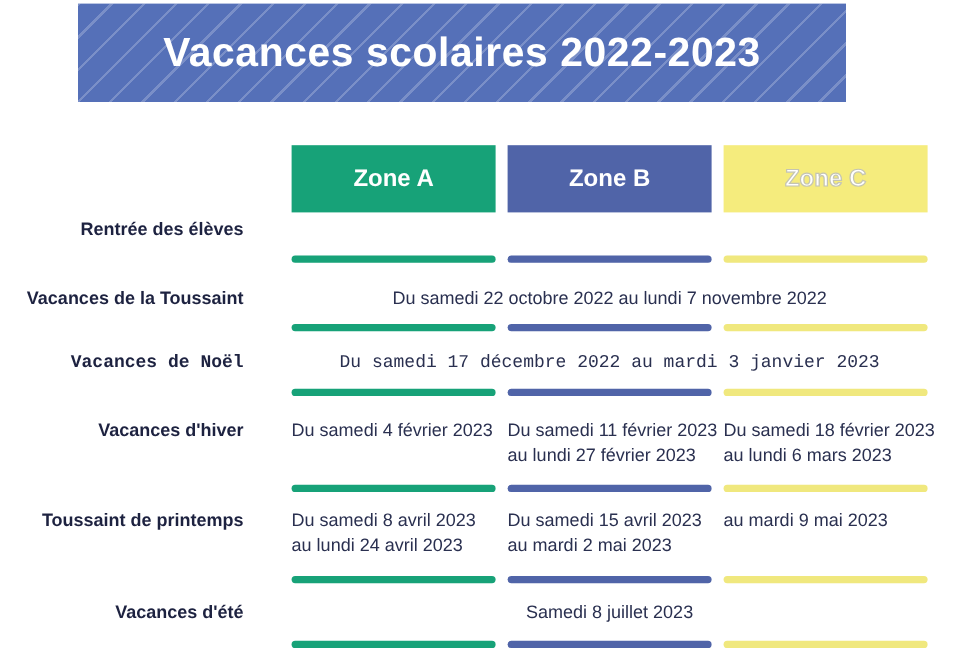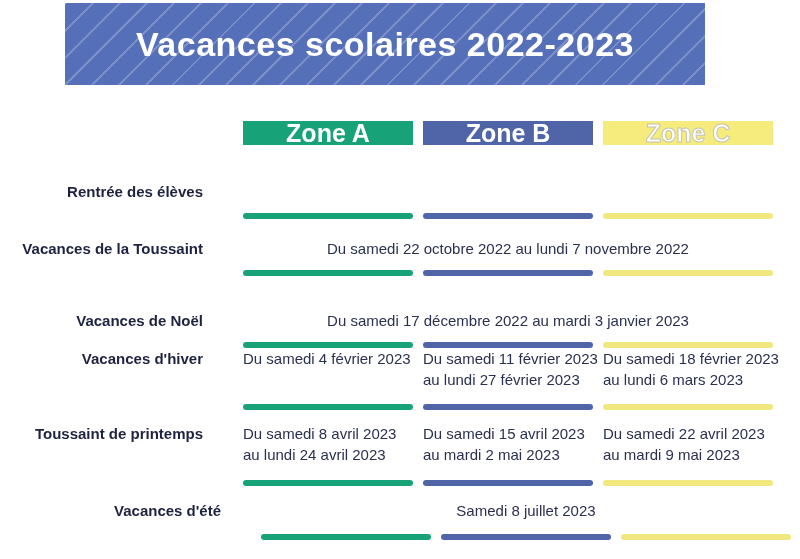--- a/index.html
+++ b/index.html
@@ -26,21 +26,21 @@
   .grid7 {
     position:absolute; left:0; width:773px;
     display:grid;
     grid-template-columns:203px 40px 170px 10px 170px 10px 170px;
   }
 
   
   .zone-headers { top:121px; height:40px; }
   .zheader {
     display:flex; align-items:center; justify-content:center;
-    font-weight:bold; font-size:25px; color:#ffffff; height:24px;text-align:center;
+    font-weight:bold; font-size:20px; color:#ffffff; height:56px;text-align:center;
   }
   .zheader.za { grid-column:3; background:#17a278; }
   .zheader.zb { grid-column:5; background:#5064a8; }
   .zheader.zc { grid-column:7; background:#f5ec7d; -webkit-text-stroke:1px #c4c4b2; }
 
   
   .vrow { grid-template-rows:1fr 6px; }
   .rlabel {
     grid-column:1; grid-row:1; align-self:center; text-align:right;
     font-weight:bold; font-size:15px; color:#1d2240; white-space:nowrap;
@@ -58,24 +58,24 @@
   .zcell.ca { grid-column:3; } .zcell.cb { grid-column:5; } .zcell.cc { grid-column:7; }
 
   .bar { grid-row:2; height:6px; border-radius:3px; }
   .bar.ba { grid-column:3; background:#17a278; }
   .bar.bb { grid-column:5; background:#5064a8; }
   .bar.bc { grid-column:7; background:#f0e87e; }
 
   
   .r1 { top:170px; height:49px; }
   .r2 { top:227px; height:49px; }
-  .r3 { top:299px; height:49px; }
+  .r3 { top:281px; height:49px;font-family:Liberation Mono, monospace; }
   .r4 { top:348px; height:62px; }
   .r5 { top:423px; height:63px; }
-  .r6 { top:486px; height:54px;margin-left:18px; }
+  .r6 { top:486px; height:54px; }
 </style>
 </head>
 <body>
 
 <div class="stage">
 
   <div class="banner">
     <div class="banner-title">Vacances scolaires 2022-2023</div>
   </div>
 
@@ -130,21 +130,20 @@
     <div class="rlabel">Toussaint de printemps</div>
     <div class="zcell ca">
       <div>Du samedi 8 avril 2023</div>
       <div>au lundi 24 avril 2023</div>
     </div>
     <div class="zcell cb">
       <div>Du samedi 15 avril 2023</div>
       <div>au mardi 2 mai 2023</div>
     </div>
     <div class="zcell cc">
-      <div>Du samedi 22 avril 2023</div>
       <div>au mardi 9 mai 2023</div>
     </div>
     <div class="bar ba"></div>
     <div class="bar bb"></div>
     <div class="bar bc"></div>
   </div>
 
   <div class="grid7 vrow r6">
     <div class="rlabel">Vacances d'été</div>
     <div class="span-date">Samedi 8 juillet 2023</div>

